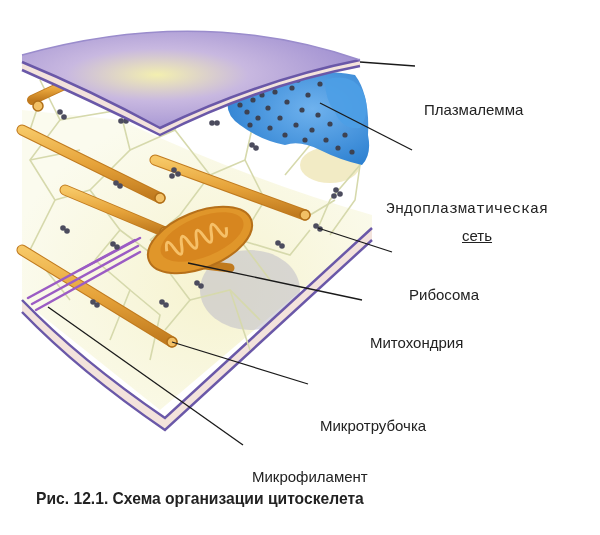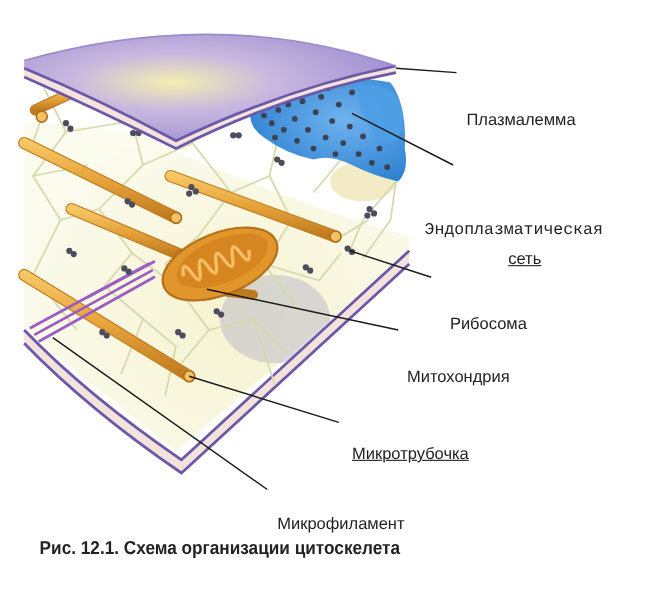--- a/index.html
+++ b/index.html
@@ -243,16 +243,16 @@
     <line x1="172" y1="342" x2="308" y2="384"></line>
     <line x1="48" y1="307" x2="243" y2="445"></line>
   </g>
 </svg>
 
 <div class="label" style="left:424px; top:57px;">Плазмалемма</div>
 <div class="label" style="left:386px; top:157px;font-family:Liberation Mono, monospace;">Эндоплазматическая</div>
 <div class="label" style="left:462px; top:183px;text-decoration:underline;">сеть</div>
 <div class="label" style="left:409px; top:242px;">Рибосома</div>
 <div class="label" style="left:370px; top:290px;">Митохондрия</div>
-<div class="label" style="left:320px; top:360px;text-decoration:underline;">Микротрубочка</div>
+<div class="label" style="left:320px; top:373px;">Микротрубочка</div>
 <div class="label" style="left:252px; top:424px;">Микрофиламент</div>
 
 <div class="caption">Рис. 12.1. Схема организации цитоскелета</div>
 
 </body></html>

